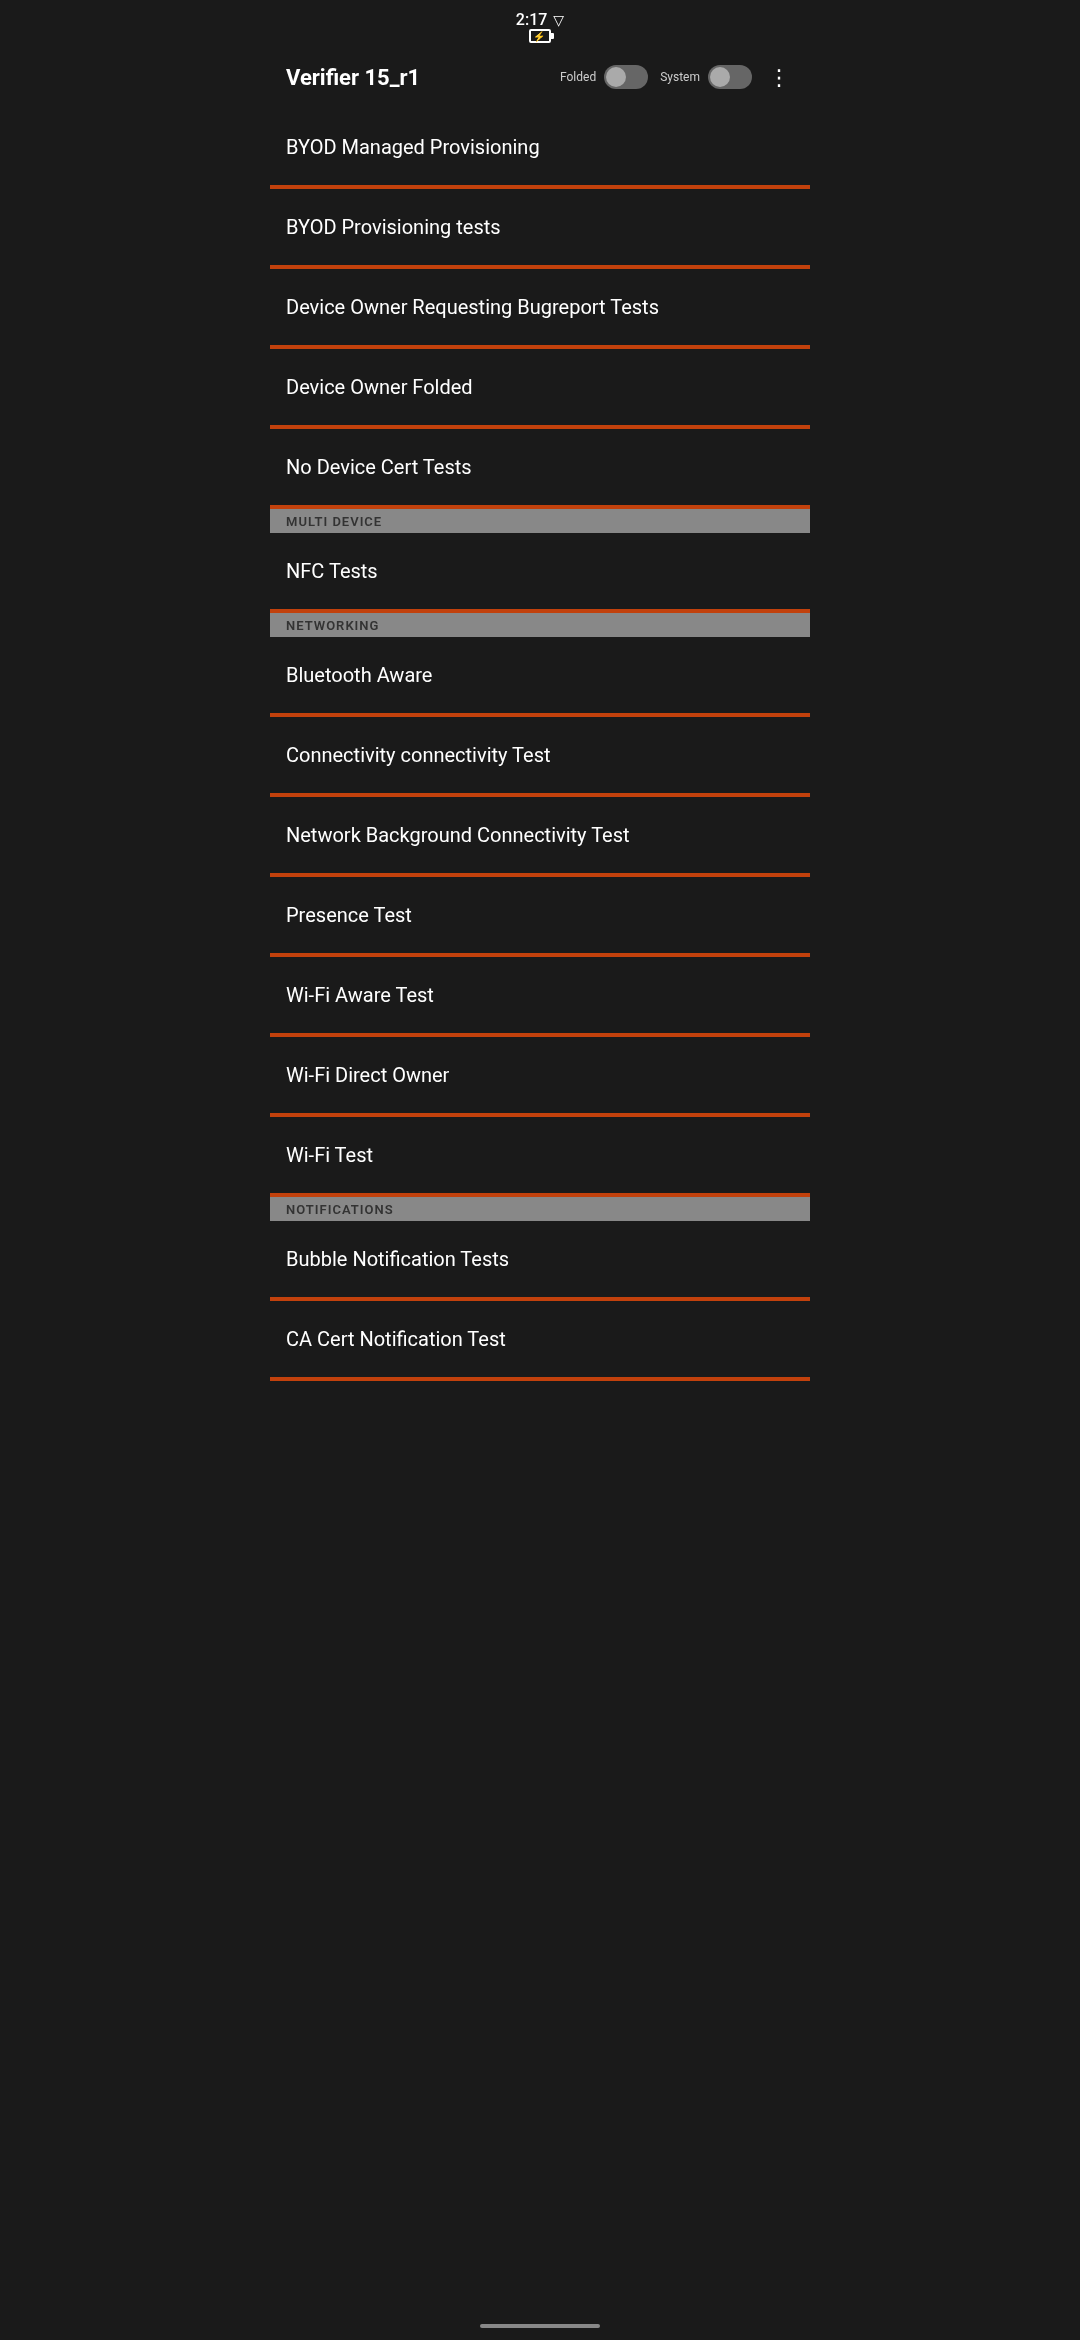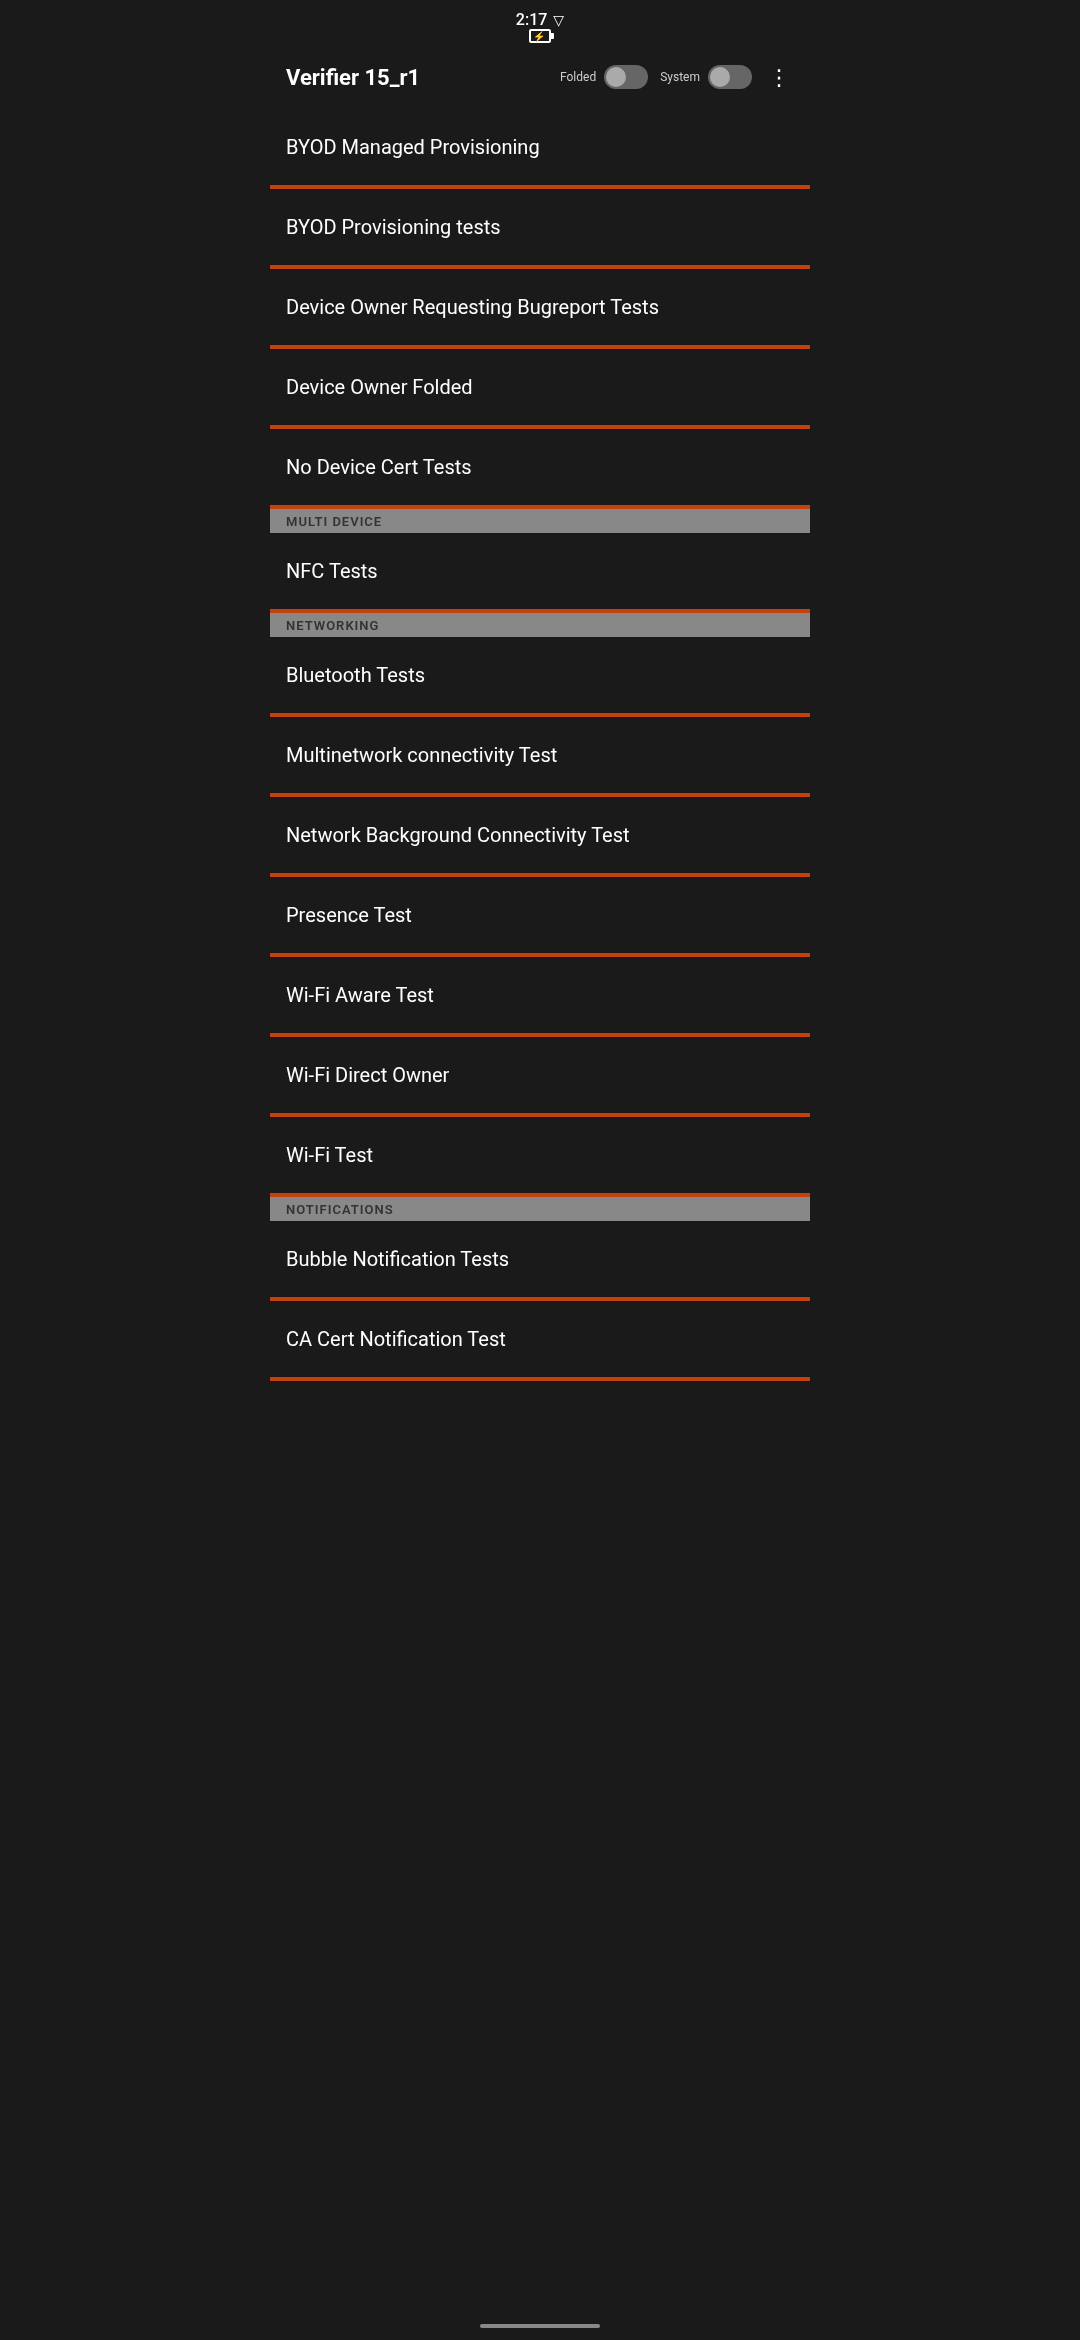--- a/index.html
+++ b/index.html
@@ -223,24 +223,24 @@
     <div class="section-header">
       <span class="section-header-text">MULTI DEVICE</span>
     </div>
     <div class="list-item">
       <span class="list-item-text">NFC Tests</span>
     </div>
     <div class="section-header">
       <span class="section-header-text">NETWORKING</span>
     </div>
     <div class="list-item">
-      <span class="list-item-text">Bluetooth Tests</span>
-    </div>
-    <div class="list-item">
-      <span class="list-item-text">Multinetwork connectivity Test</span>
+      <span class="list-item-text">Bluetooth Aware</span>
+    </div>
+    <div class="list-item">
+      <span class="list-item-text">Connectivity connectivity Test</span>
     </div>
     <div class="list-item">
       <span class="list-item-text">Network Background Connectivity Test</span>
     </div>
     <div class="list-item">
       <span class="list-item-text">Presence Test</span>
     </div>
     <div class="list-item">
       <span class="list-item-text">Wi-Fi Aware Test</span>
     </div>

